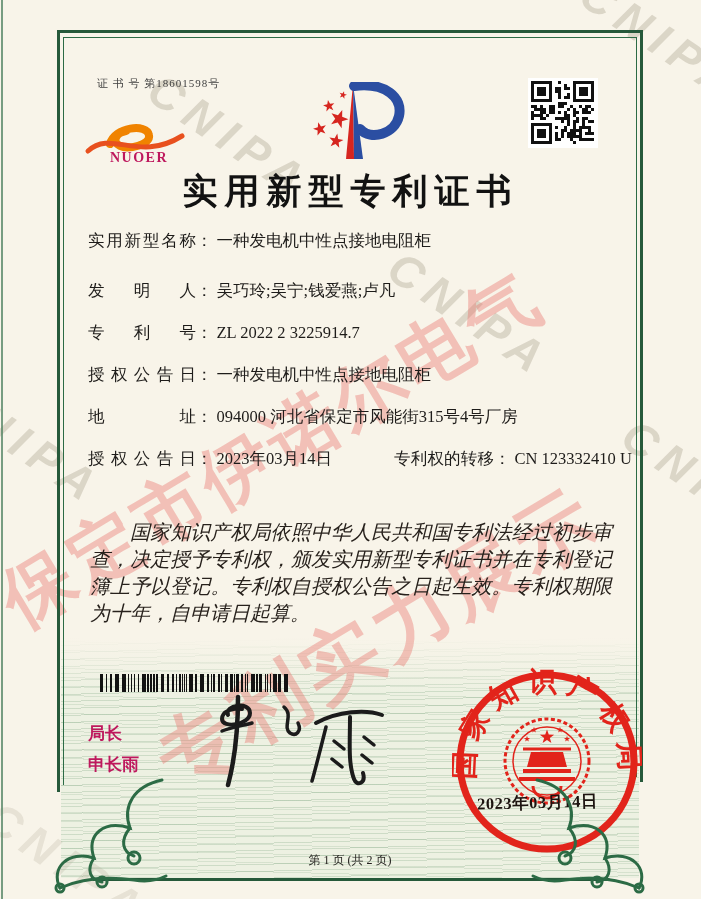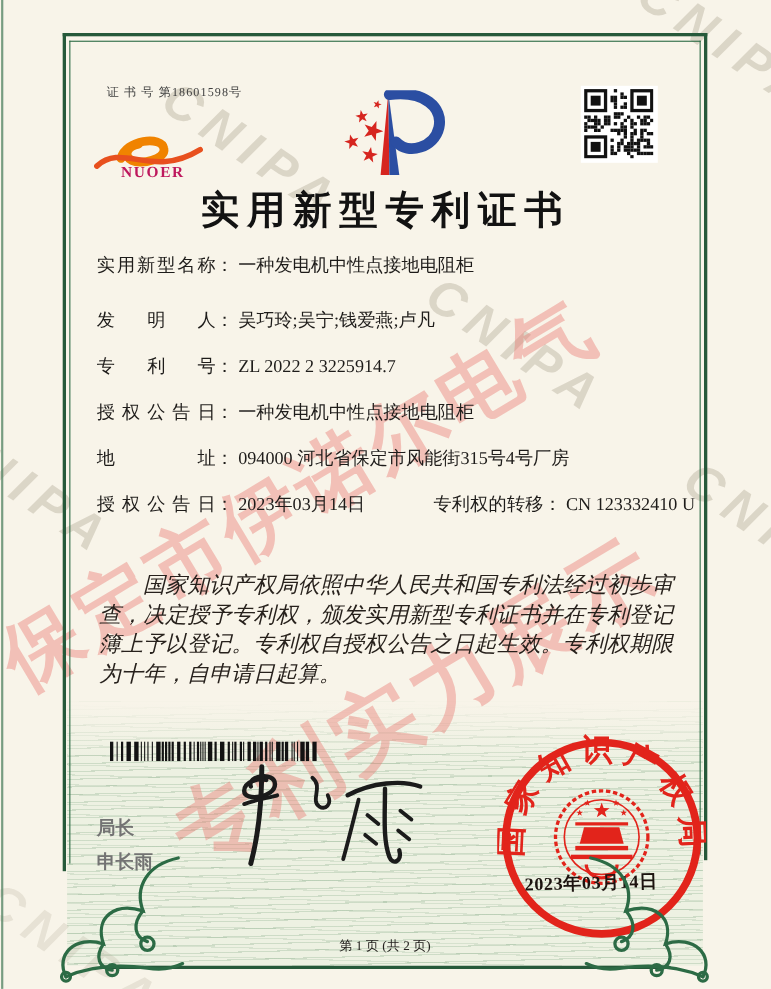--- a/index.html
+++ b/index.html
@@ -46,22 +46,22 @@
   .flabel{display:inline-block;width:108px;text-align:justify;text-align-last:justify;vertical-align:top;}
   .flabel2{display:inline-block;width:100px;text-align:justify;text-align-last:justify;vertical-align:top;margin-left:62px;}
   .colon{display:inline-block;margin-right:4px;}
   
   .paras{left:90px;top:519px;width:522px;z-index:3;font-size:20px;line-height:27px;
     font-style:italic;color:#27211c;}
   .paras p{margin:0;text-indent:2em;text-align:justify;}
   
   .barcode{left:100px;top:674px;width:188px;height:18px;z-index:3;}
   
-  .signer{left:88px;top:737px;z-index:3;font-family:"Liberation Sans","DejaVu Sans",sans-serif;
-    font-size:17px;font-weight:600;line-height:31px;color:#737373;}
+  .signer{left:88px;top:718px;z-index:3;font-family:"Liberation Sans","DejaVu Sans",sans-serif;
+    font-size:17px;font-weight:600;line-height:31px;color:#be185d;}
   .signature{left:198px;top:693px;z-index:4;}
   
   .seal{left:452px;top:667px;width:190px;height:190px;z-index:4;}
   .seal-date{position:absolute;left:25px;top:125px;font-size:16.5px;font-weight:bold;
     color:#1c1410;letter-spacing:.5px;transform:rotate(-1.5deg);}
   
   .flourish{z-index:5;}
   .fl-left{left:34px;top:776px;}
   .fl-right{left:530px;top:776px;transform:scaleX(-1);}
   

